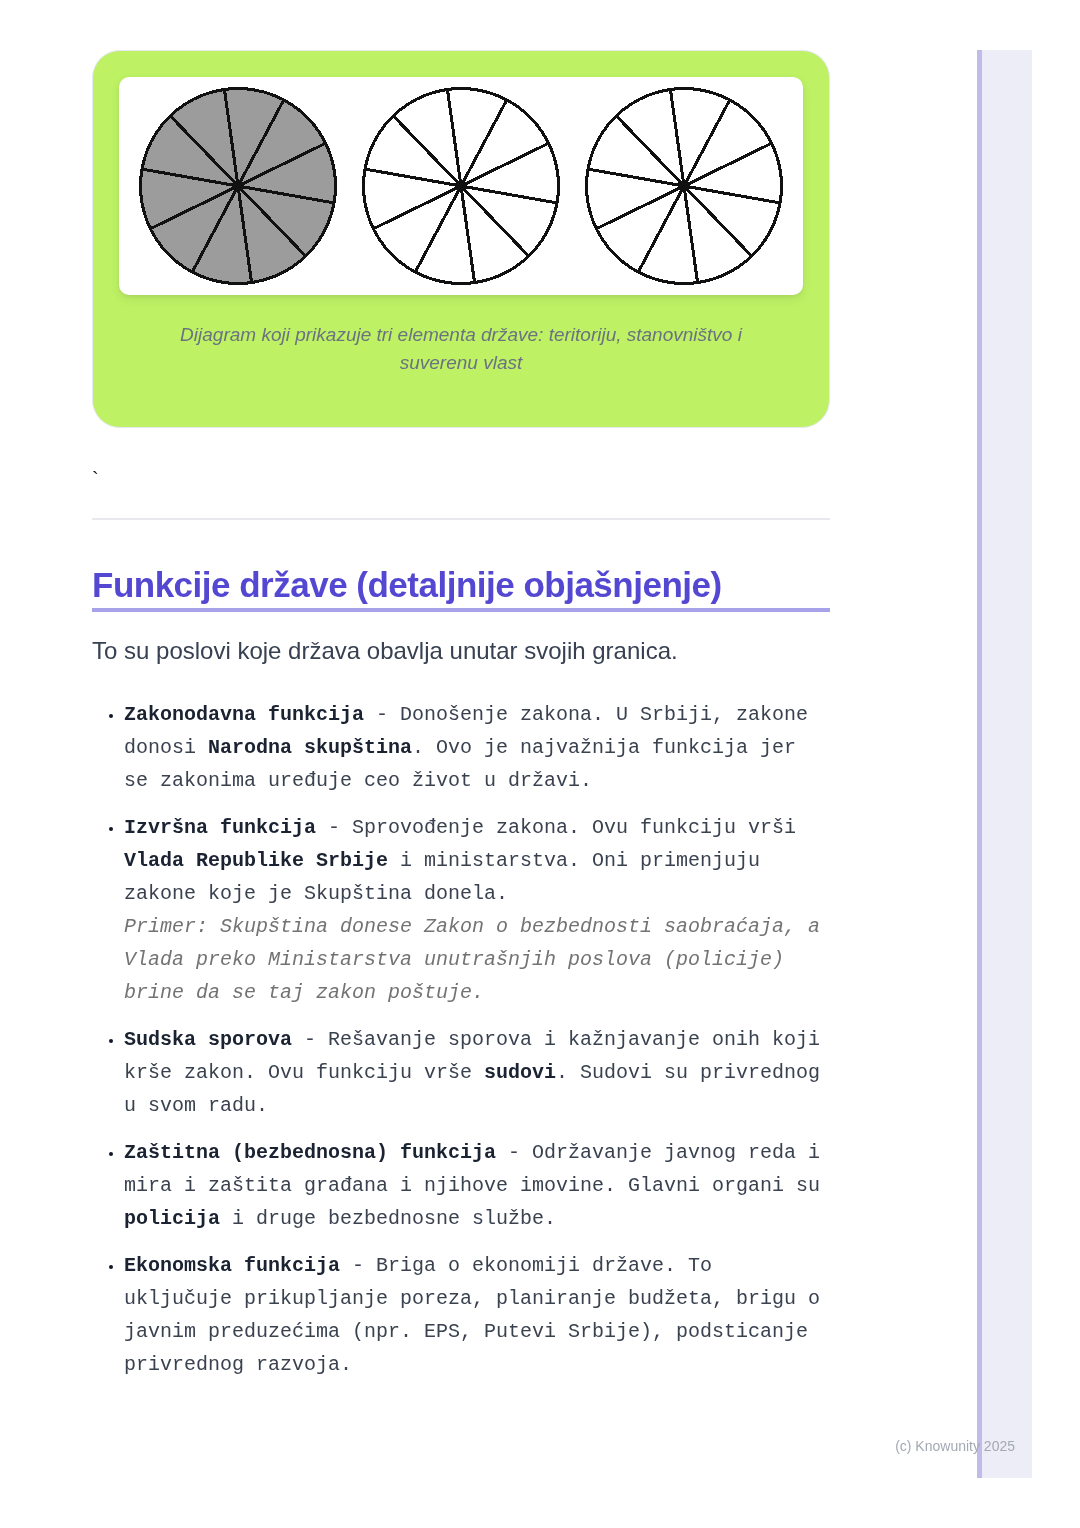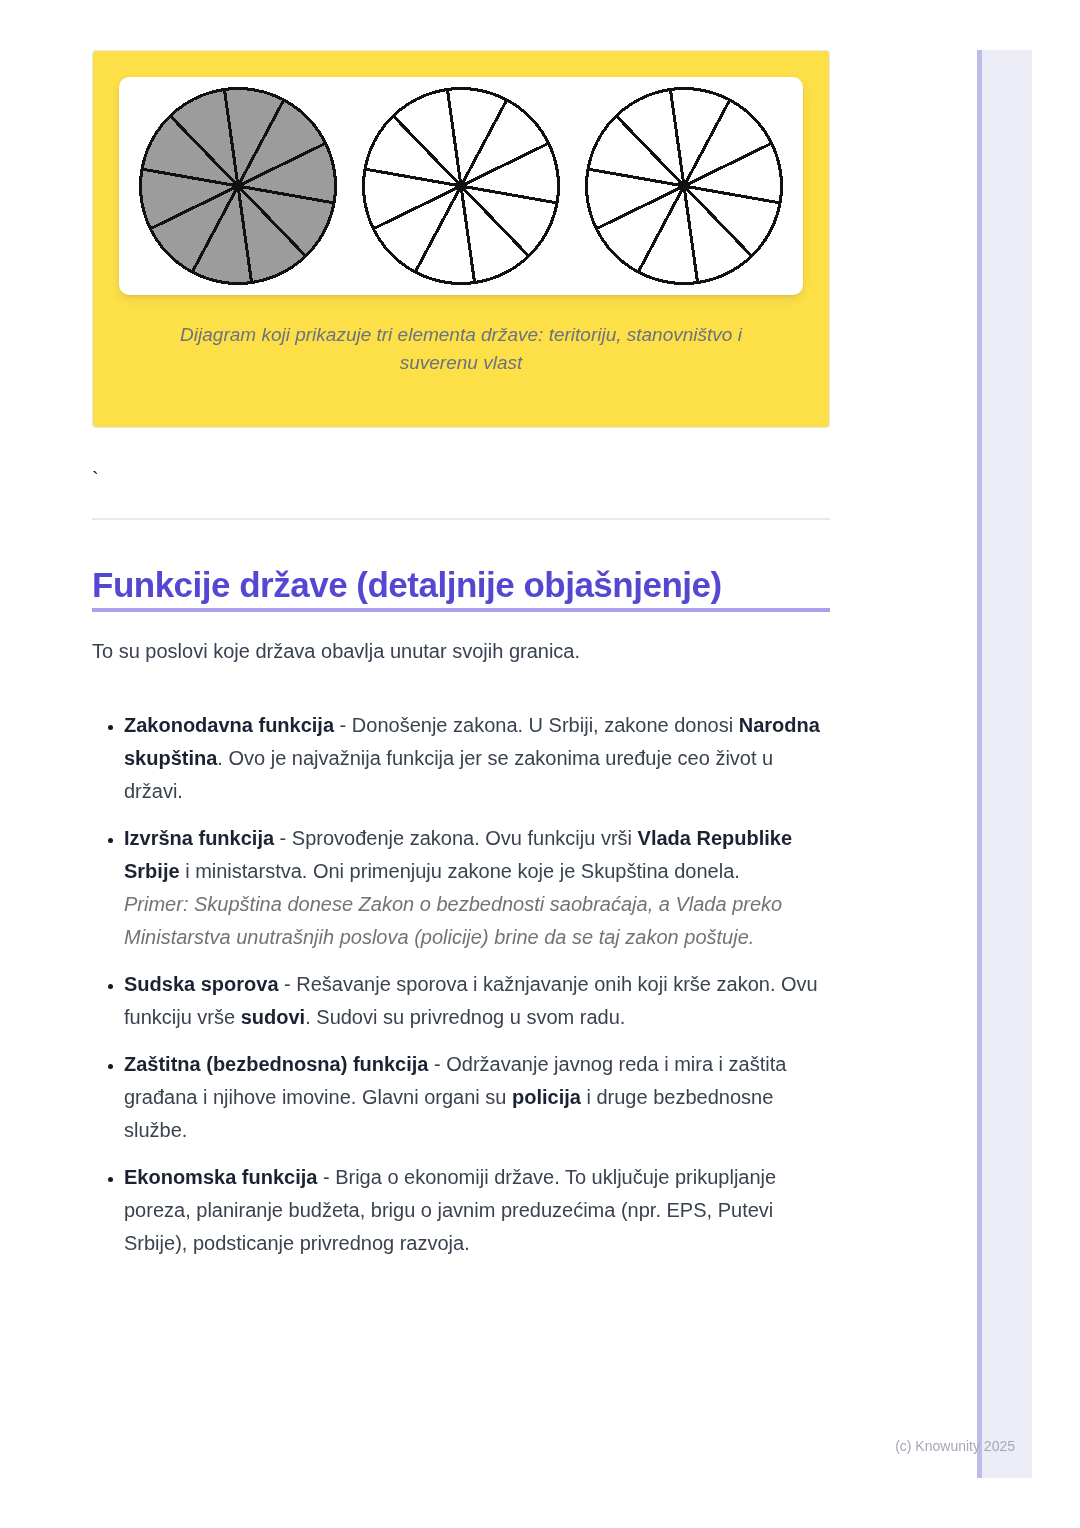--- a/index.html
+++ b/index.html
@@ -24,23 +24,23 @@
 
   .content {
     position: absolute;
     left: 92px; top: 50px;
     width: 738px;
   }
 
   
   .figure-card {
     width: 738px; height: 378px;
-    background: #fde047;
+    background: #bef264;
     border: 1px solid #e5e7f2;
-    border-radius: 4px;
+    border-radius: 28px;
     padding: 26px 26px 0 26px;
   }
   .figure-image {
     width: 684px; height: 218px;
     background: #ffffff;
     border-radius: 10px;
     box-shadow: 0 4px 10px rgba(30,35,70,0.10), 0 1px 3px rgba(30,35,70,0.06);
     display: flex;
     align-items: center;
     justify-content: space-between;
@@ -94,29 +94,30 @@
   .sub-heading {
     margin: 26px 0 0 0;
     font-size: 27px;
     line-height: 34px;
     font-weight: 700;
     color: #7478e0;
   }
 
   .sub-intro {
     margin: 24px 0 12px 0;
-    font-size: 20px;
+    font-size: 24px;
     line-height: 30px;
     color: #374151;
   }
 
   .functions-list {
-    margin: 43px 0 0 0;
+    margin: 32px 0 0 0;
     padding: 0 0 0 32px;
     list-style: disc outside;
+    font-family: Liberation Mono, monospace;
   }
   .functions-list li {
     margin-bottom: 14px;
     font-size: 20px;
     line-height: 33px;
     color: #3a4250;
   }
   .functions-list li::marker { color: #111827; font-size: 16px; }
   .seg-bold { font-weight: 700; color: #1b2332; }
   .seg-italic { font-style: italic; color: #737373; }

